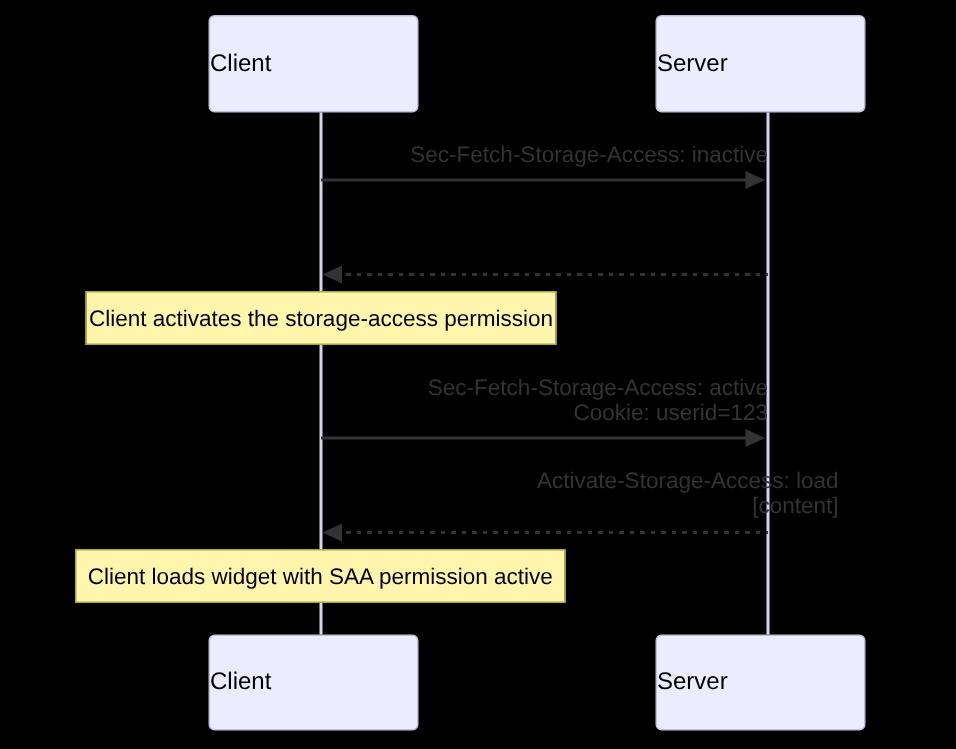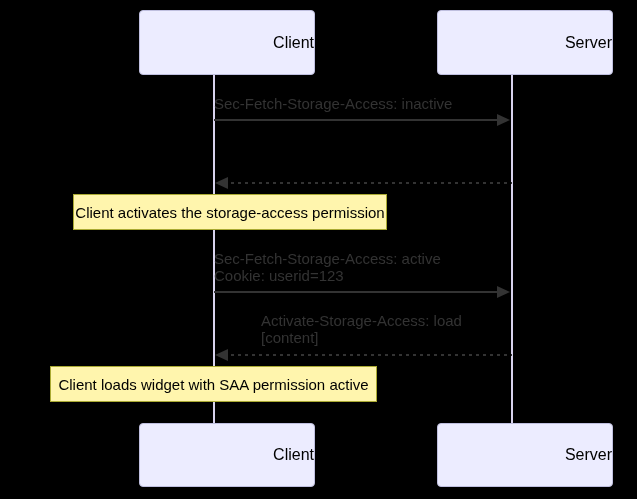--- a/index.html
+++ b/index.html
@@ -6,28 +6,28 @@
   .canvas {
     position: relative;
     width: 637px;
     height: 499px;
     background: var(--background, #000);
     font-family: "Liberation Sans", sans-serif;
     overflow: hidden;
   }
   .actor {
     position: absolute;
-    width: 176px;
+    width: 140px;
     height: 65px;
     background: var(--actor-fill, #ececff);
     border: 1px solid var(--actor-border, #bfbfdf);
     border-radius: 4px;
     display: flex;
     align-items: center;
-    justify-content: flex-end;
+    justify-content: flex-start;
     font-size: 16px;
     color: var(--actor-text, #000);
     box-sizing: border-box;
     z-index: 2;
   }
   .actor.top-client  { left:139px; top:10px; }
   .actor.top-server  { left:437px; top:10px; }
   .actor.bot-client  { left:139px; top:423px; height:64px; }
   .actor.bot-server  { left:437px; top:423px; height:64px; }
   .lifeline {
@@ -37,21 +37,21 @@
     height: 348px;
     background: var(--lifeline, #d8d3ee);
     z-index: 1;
   }
   .lifeline.client { left:213px; }
   .lifeline.server { left:511px; }
   .msg {
     position: absolute;
     left: 214px;
     width: 298px;
-    text-align: left;
+    text-align: right;
     font-size: 15px;
     line-height: 17px;
     color: var(--message-text, #333);
     z-index: 2;
   }
   .msg.m1 { top:95px; }
   .msg.m2 { top:141px; }
   .msg.m3 { top:250px; }
   .msg.m4 { top:312px;padding-left:47px; }
   .arrow-line {
@@ -88,21 +88,21 @@
     color: var(--note-text, #000);
     font-size: 15px;
     display: flex;
     align-items: center;
     justify-content: center;
     white-space: nowrap;
     overflow: hidden;
     box-sizing: border-box;
     z-index: 3;
   }
-  .note.n1 { left:57px; top:194px; width:314px; height:36px;margin-left:16px; }
+  .note.n1 { left:57px; top:194px; width:314px; height:36px; }
   .note.n2 { left:50px; top:366px; width:327px; height:36px; }
 </style>
 </head>
 <body>
 
 <div class="canvas">
 
   <div class="lifeline client"></div>
   <div class="lifeline server"></div>
 

